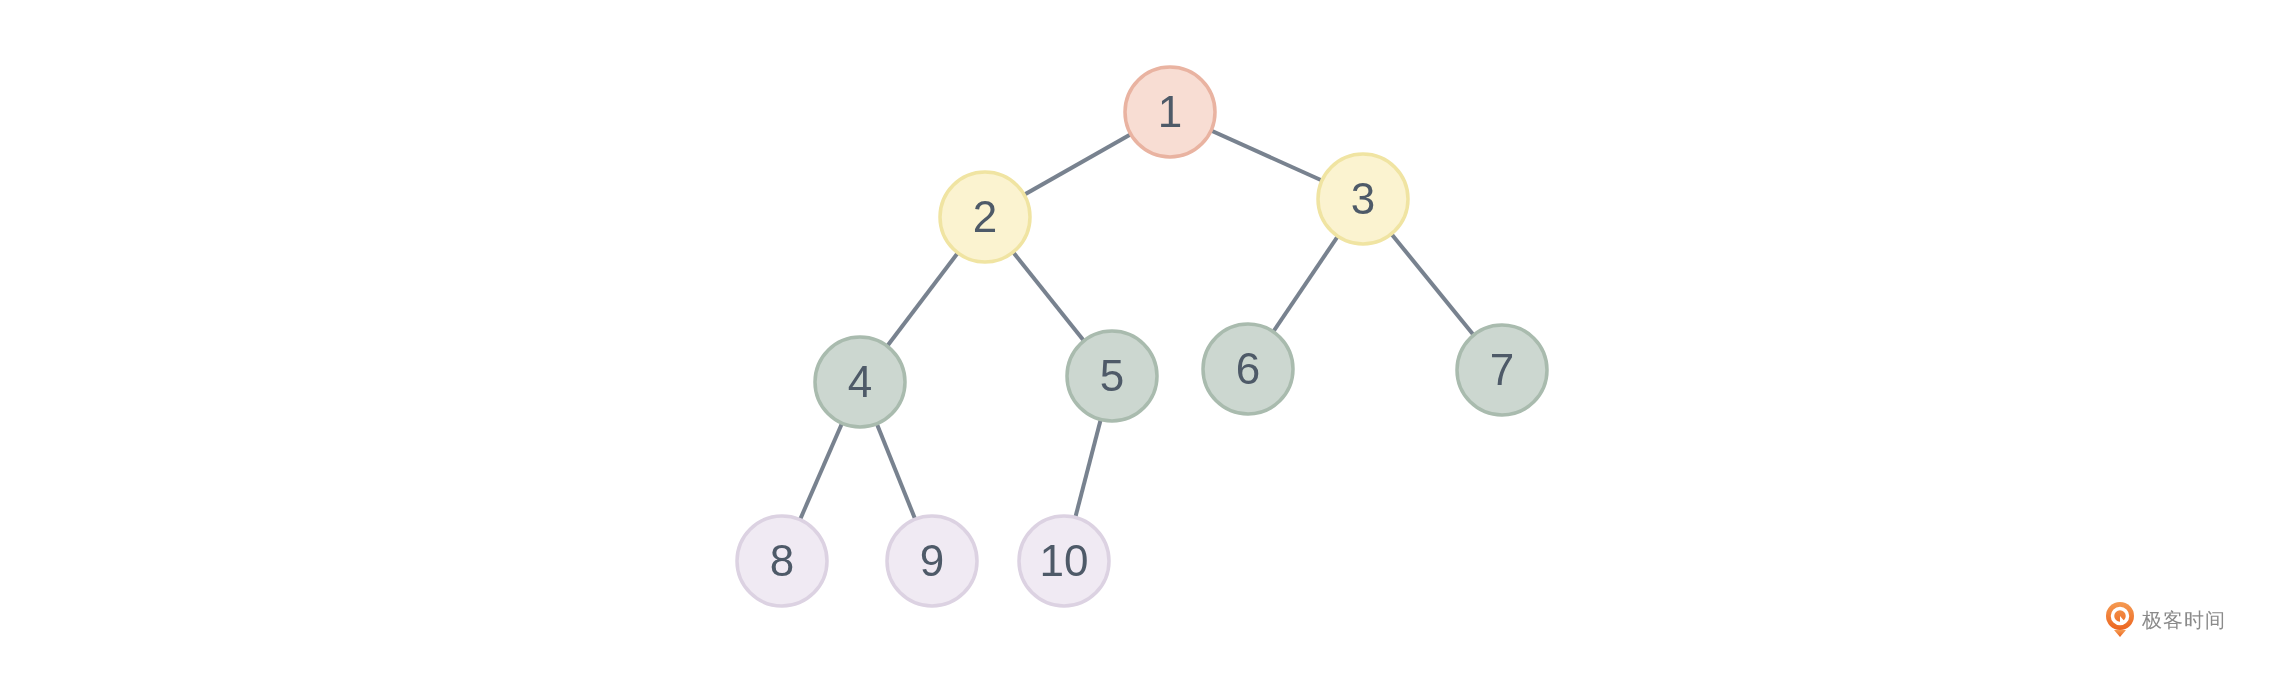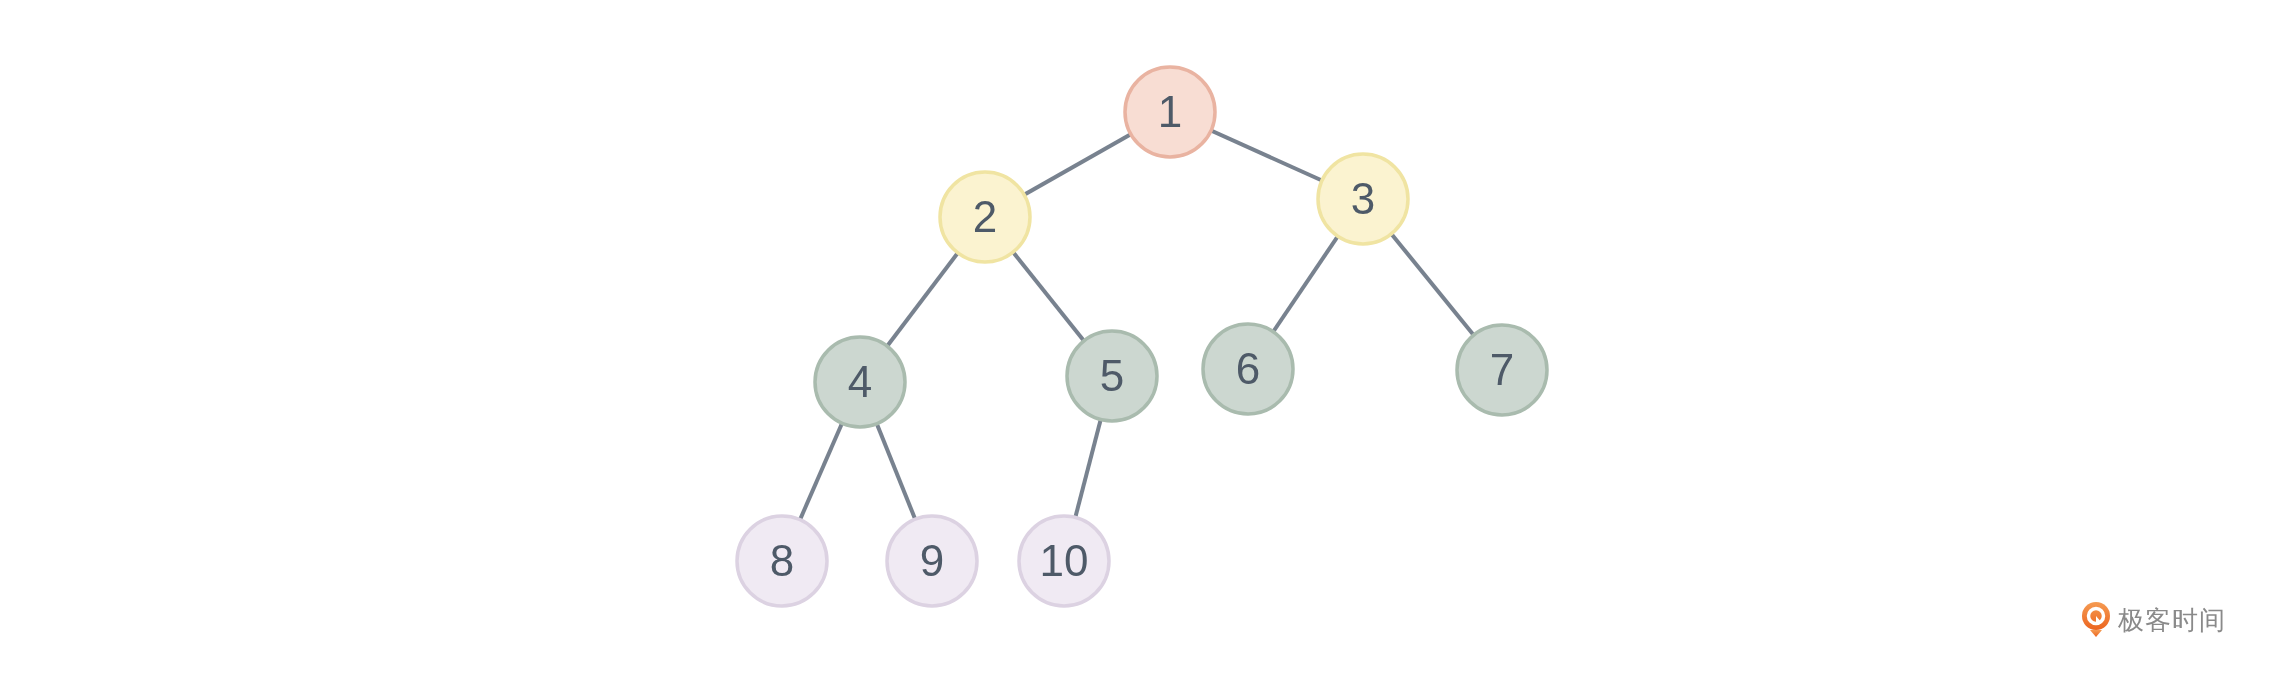--- a/index.html
+++ b/index.html
@@ -39,21 +39,21 @@
     top: 600px;
     height: 40px;
     display: flex;
     align-items: center;
     gap: 7px;
   }
   .watermark-icon {
     display: block;
   }
   .watermark-text {
-    font-size: 26px;
+    font-size: 20px;
     letter-spacing: 1px;
     line-height: 40px;
     white-space: nowrap;
     text-align: center;
   }
 </style>
 </head>
 <body>
 
 <div class="canvas">

